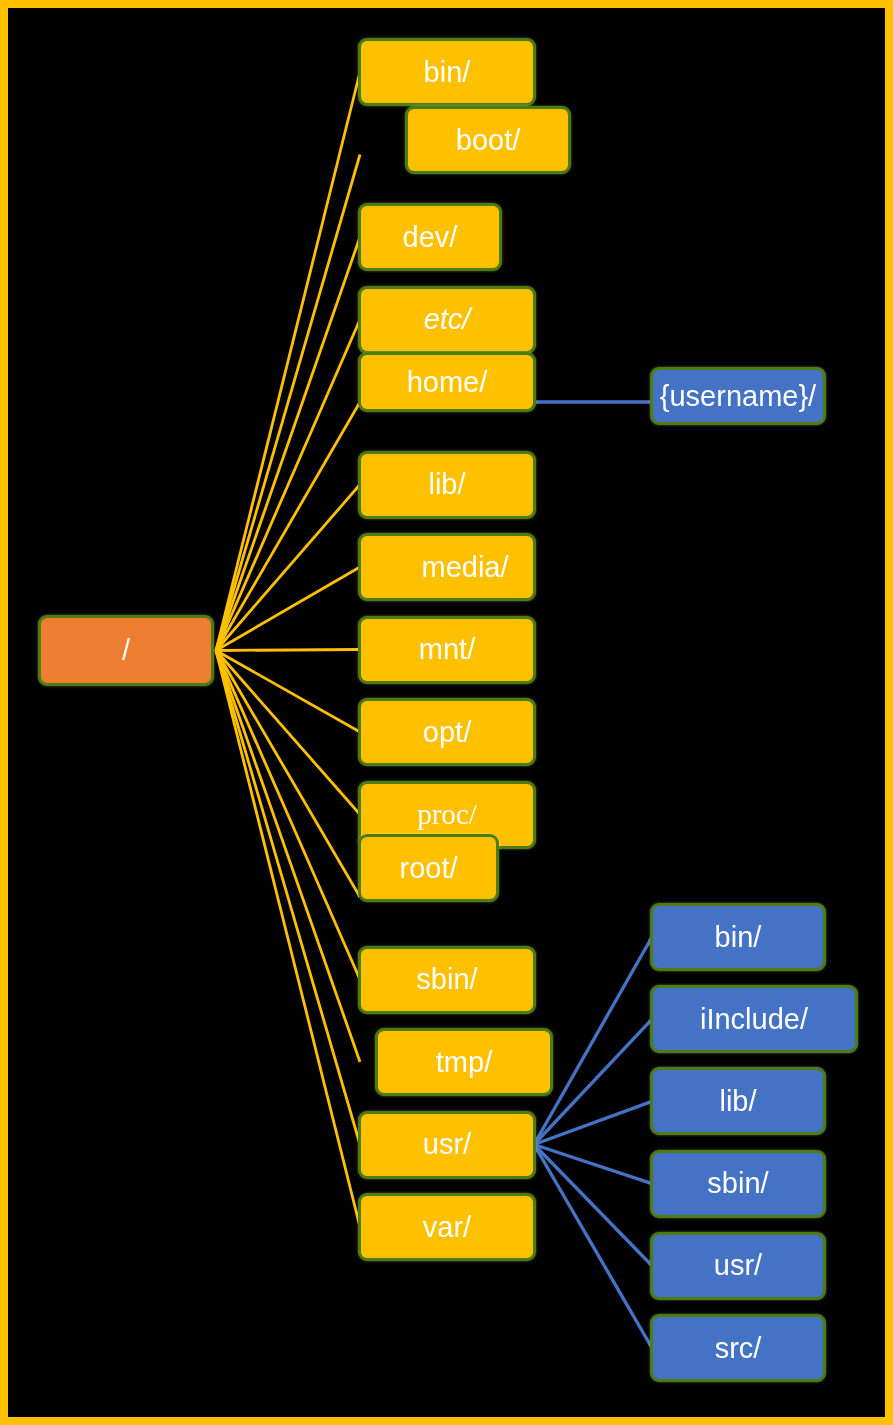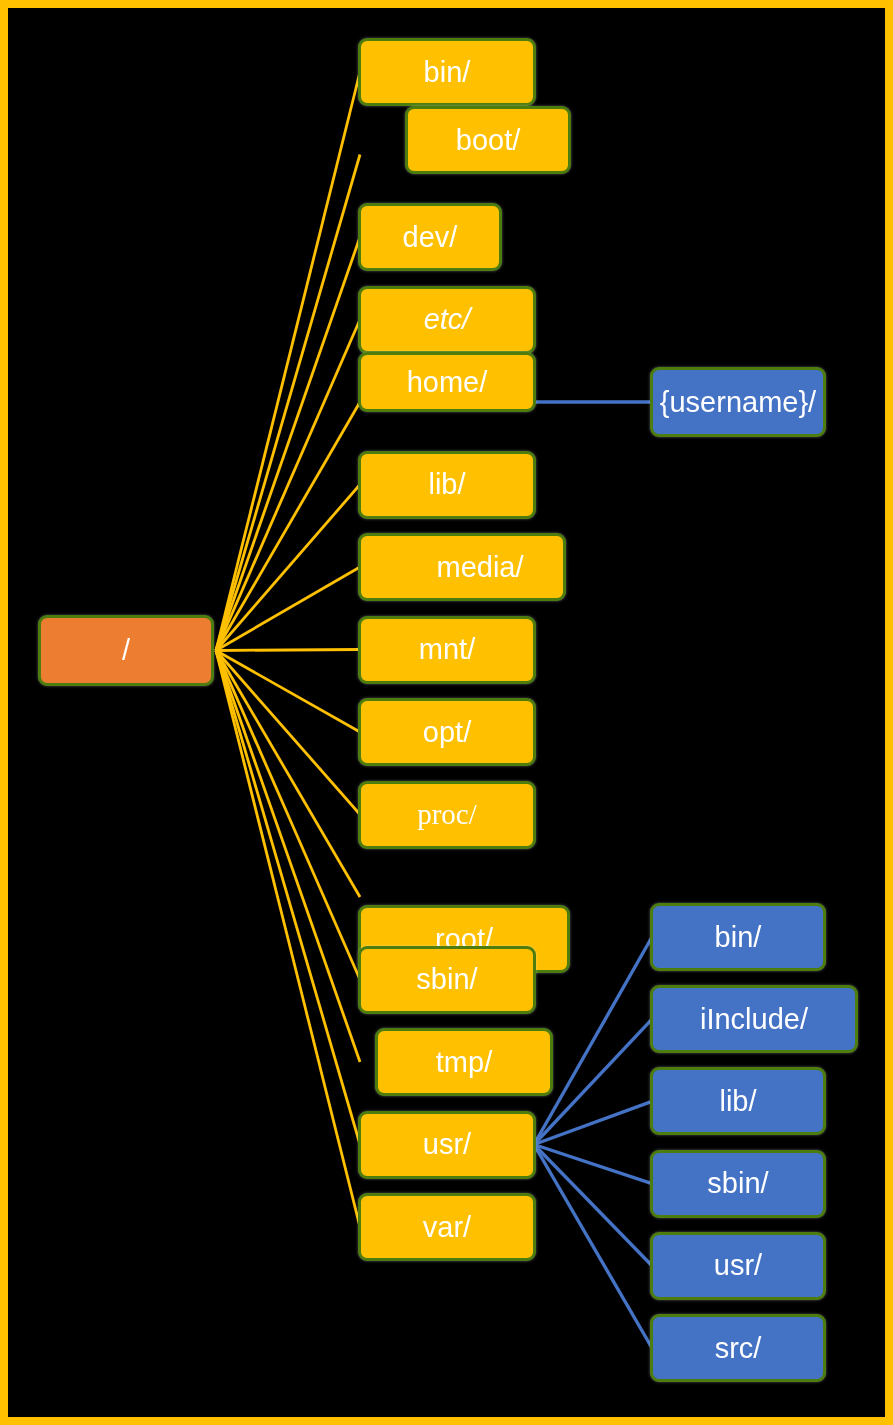--- a/index.html
+++ b/index.html
@@ -76,30 +76,30 @@
       <line x1="534" y1="1144.5" x2="652" y2="1348" stroke="#4472C4" stroke-width="3.4"></line>
     </svg>
   <div id="nodes">
       <div class="node orange" style="left: 38px; top: 615px; width: 176px; height: 71px;">/</div>
       <div class="node gold" style="left: 358px; top: 38px; width: 178px; height: 68px;">bin/</div>
       <div class="node gold" style="left: 358px; top: 106px; width: 166px; height: 68px; margin-left: 47px;">boot/</div>
       <div class="node gold" style="left: 358px; top: 203px; width: 144px; height: 68px;">dev/</div>
       <div class="node gold" style="left: 358px; top: 285.5px; width: 178px; height: 68px; font-style: italic;">etc/</div>
       <div class="node gold" style="left: 358px; top: 352px; width: 178px; height: 60px;">home/</div>
       <div class="node gold" style="left: 358px; top: 450.5px; width: 178px; height: 68px;">lib/</div>
-      <div class="node gold" style="left: 358px; top: 533px; width: 208px; height: 68px; padding-left: 36px;">media/</div>
+      <div class="node gold" style="left: 358px; top: 533px; width: 178px; height: 68px; padding-left: 36px;">media/</div>
       <div class="node gold" style="left: 358px; top: 615.5px; width: 178px; height: 68px;">mnt/</div>
       <div class="node gold" style="left: 358px; top: 698px; width: 178px; height: 68px;">opt/</div>
       <div class="node gold" style="left: 358px; top: 780.5px; width: 178px; height: 68px; font-family: Liberation Serif, serif;">proc/</div>
-      <div class="node gold" style="left: 358px; top: 905px; width: 212px; height: 68px; text-align: center;">root/</div>
+      <div class="node gold" style="left: 358px; top: 834px; width: 141px; height: 68px; text-align: center;">root/</div>
       <div class="node gold" style="left: 358px; top: 945.5px; width: 178px; height: 68px;">sbin/</div>
       <div class="node gold" style="left: 358px; top: 1028px; width: 178px; height: 68px; margin-left: 17px;">tmp/</div>
       <div class="node gold" style="left: 358px; top: 1110.5px; width: 178px; height: 68px;">usr/</div>
       <div class="node gold" style="left: 358px; top: 1193px; width: 178px; height: 68px;">var/</div>
-      <div class="node blue" style="left: 650px; top: 367px; width: 176px; height: 70px;">{username}/</div>
+      <div class="node blue" style="left: 650px; top: 367px; width: 176px; height: 58px;">{username}/</div>
       <div class="node blue" style="left: 650px; top: 903px; width: 176px; height: 68px;">bin/</div>
       <div class="node blue" style="left: 650px; top: 985.2px; width: 208px; height: 68px;">iInclude/</div>
       <div class="node blue" style="left: 650px; top: 1067.4px; width: 176px; height: 68px;">lib/</div>
       <div class="node blue" style="left: 650px; top: 1149.6px; width: 176px; height: 68px;">sbin/</div>
       <div class="node blue" style="left: 650px; top: 1231.8px; width: 176px; height: 68px;">usr/</div>
       <div class="node blue" style="left: 650px; top: 1314px; width: 176px; height: 68px;">src/</div>
     </div>
   <div class="frame"></div>
 </div>
 

